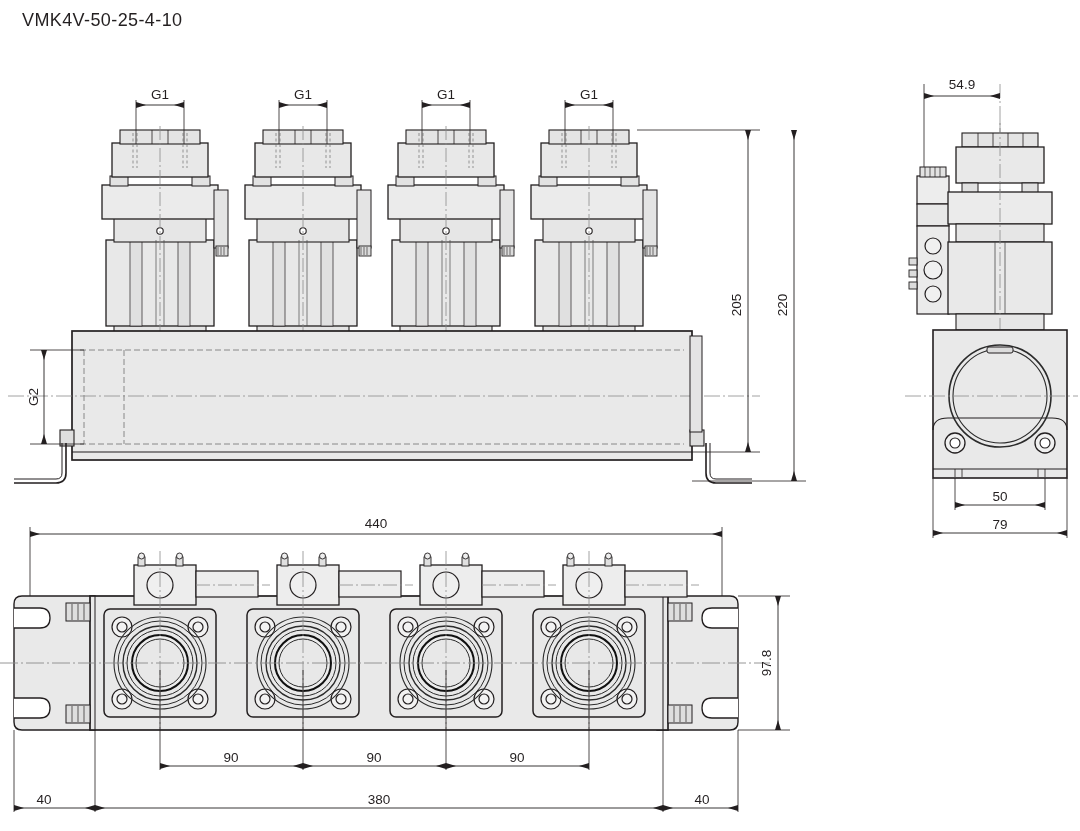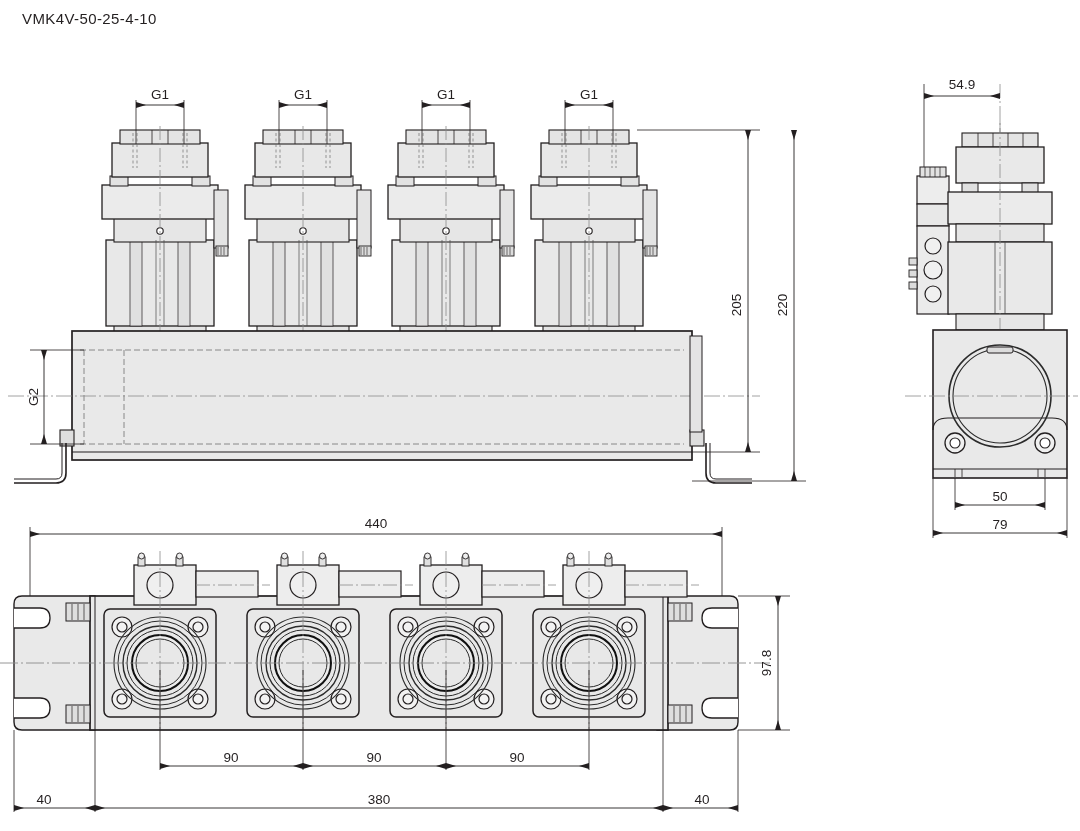--- a/index.html
+++ b/index.html
@@ -1,18 +1,18 @@
 <!DOCTYPE html>
 <html><head>
 <meta charset="utf-8">
 <style>
   html,body{margin:0;padding:0;background:#ffffff;}
   body{width:1080px;height:831px;position:relative;overflow:hidden;
        font-family:"Liberation Sans","DejaVu Sans",sans-serif;color:#1a1a1a;}
-  #page-title{position:absolute;left:22px;top:10px;font-size:15px;letter-spacing:.4px;color:#231f20;}
+  #page-title{position:absolute;left:22px;top:10px;font-size:18px;letter-spacing:.4px;color:#231f20;}
   svg{position:absolute;left:0;top:0;}
   text{font-family:"Liberation Sans","DejaVu Sans",sans-serif;fill:#231f20;}
   .dim-txt{font-size:13.5px;}
 </style>
 </head>
 <body>
 
 <div id="page-title">VMK4V-50-25-4-10</div>
 
 <svg width="1080" height="831" viewBox="0 0 1080 831">

